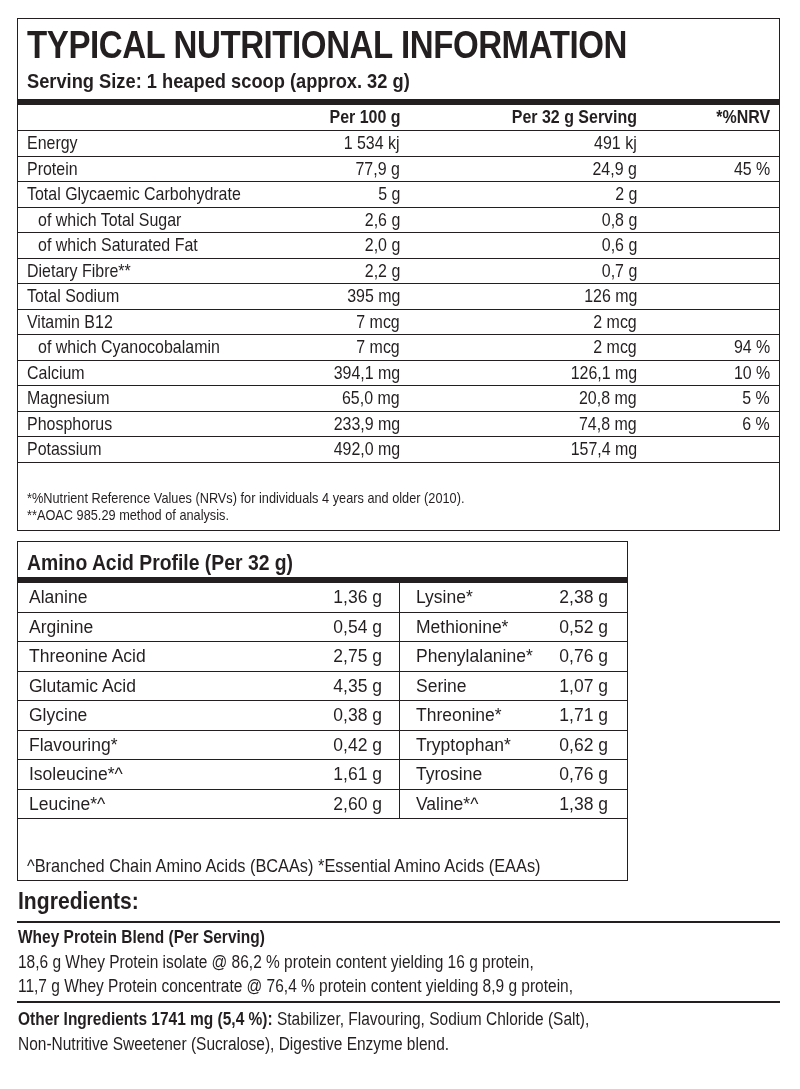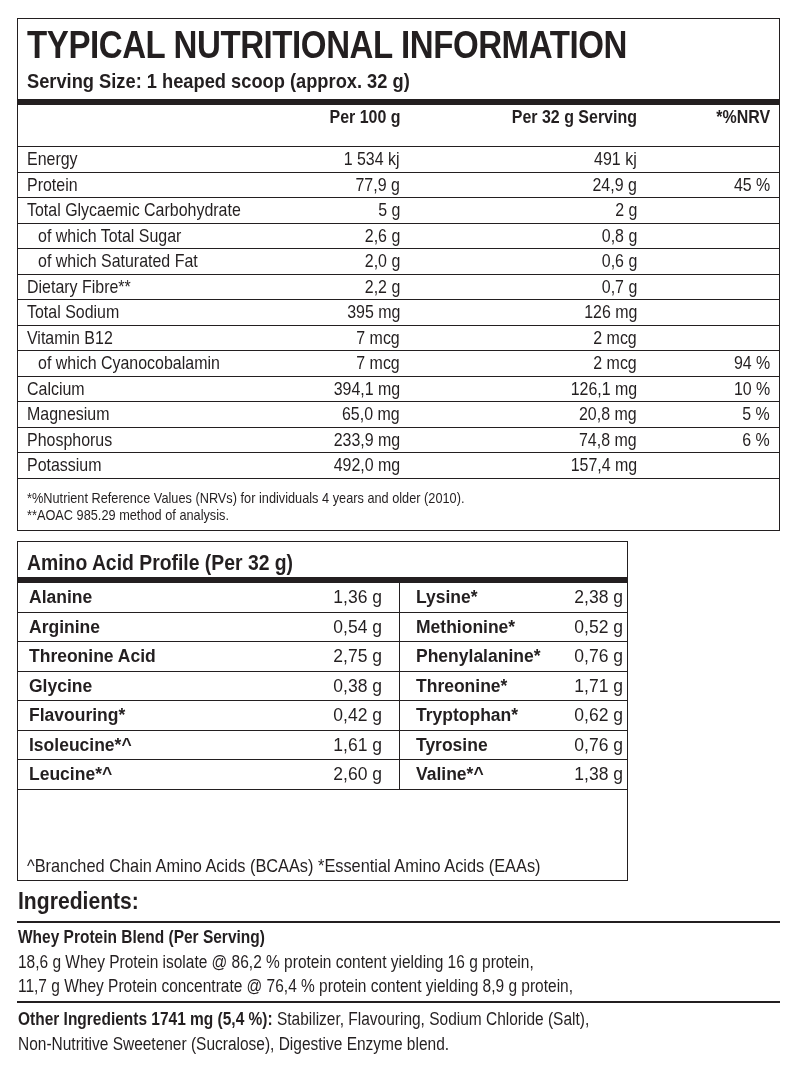--- a/index.html
+++ b/index.html
@@ -27,21 +27,21 @@
     transform: scaleX(0.87); transform-origin: left top; white-space: nowrap;
   }
   .thick-bar { position: absolute; left: 0; right: 0; height: 6px; background: #231f20; }
   #nutri-bar { top: 80px; }
 
   .ntable { position: absolute; left: 0; top: 86px; width: 100%; }
   .nrow {
     position: relative; height: 25.5px; border-bottom: 1.5px solid #231f20;
     box-sizing: border-box; font-size: 19px; line-height: 24px; white-space: nowrap;
   }
-  .nrow.header { font-weight: bold; height: 42px; }
+  .nrow.header { font-weight: bold; height: 26px; }
   .nrow .c {
     position: absolute; top: 0;
     font-family: "Liberation Sans", sans-serif;
     transform: scaleX(0.84); white-space: nowrap;
   }
   .nrow .label { left: 9px; transform-origin: left center; }
   .nrow .label.sub { left: 20px; }
   .nrow .v1 { right: 379px; transform-origin: right center; }
   .nrow .v2 { right: 142px; transform-origin: right center; }
   .nrow .v3 { right: 9px; transform-origin: right center; }
@@ -65,24 +65,24 @@
     transform: scaleX(0.88); transform-origin: left top; white-space: nowrap;
   }
   #amino-bar { top: 35px; }
   #amino-grid { position: absolute; left: 0; top: 41px; width: 100%; }
   .arow { display: flex; height: 29.5px; border-bottom: 1.5px solid #231f20; box-sizing: border-box; }
   .acell {
     position: relative; flex: 1; font-family: "Liberation Sans", sans-serif;
     font-size: 17.5px; line-height: 28px; white-space: nowrap;
   }
   .acell.left { border-right: 1.5px solid #231f20; flex: 0 0 381px; }
-  .acell .aname { position: absolute; left: 11px; font-weight: bold; }
+  .acell .aname { position: absolute; left: 11px; }
   .acell .aval { position: absolute; right: 17px; }
   .acell.right .aname { left: 16px; }
-  .acell.right .aval { right: 4px; }
+  .acell.right .aval { right: 19px; }
   #amino-foot {
     position: absolute; left: 9px; top: 312px;
     font-family: "Liberation Sans", sans-serif; font-size: 19px; line-height: 24px;
     transform: scaleX(0.86); transform-origin: left top; white-space: nowrap;
   }
 
   
   #ingr-title {
     position: absolute; left: 18px; top: 887px;
     font-family: "Liberation Sans", sans-serif; font-weight: bold;
@@ -236,20 +236,30 @@
           <span class="aname">Threonine Acid</span>
           <span class="aval">2,75 g</span>
         </div>
         <div class="acell right">
           <span class="aname">Phenylalanine*</span>
           <span class="aval">0,76 g</span>
         </div>
       </div>
       <div class="arow">
         <div class="acell left">
+          <span class="aname">Glutamic Acid</span>
+          <span class="aval">4,35 g</span>
+        </div>
+        <div class="acell right">
+          <span class="aname">Serine</span>
+          <span class="aval">1,07 g</span>
+        </div>
+      </div>
+      <div class="arow">
+        <div class="acell left">
           <span class="aname">Glycine</span>
           <span class="aval">0,38 g</span>
         </div>
         <div class="acell right">
           <span class="aname">Threonine*</span>
           <span class="aval">1,71 g</span>
         </div>
       </div>
       <div class="arow">
         <div class="acell left">

